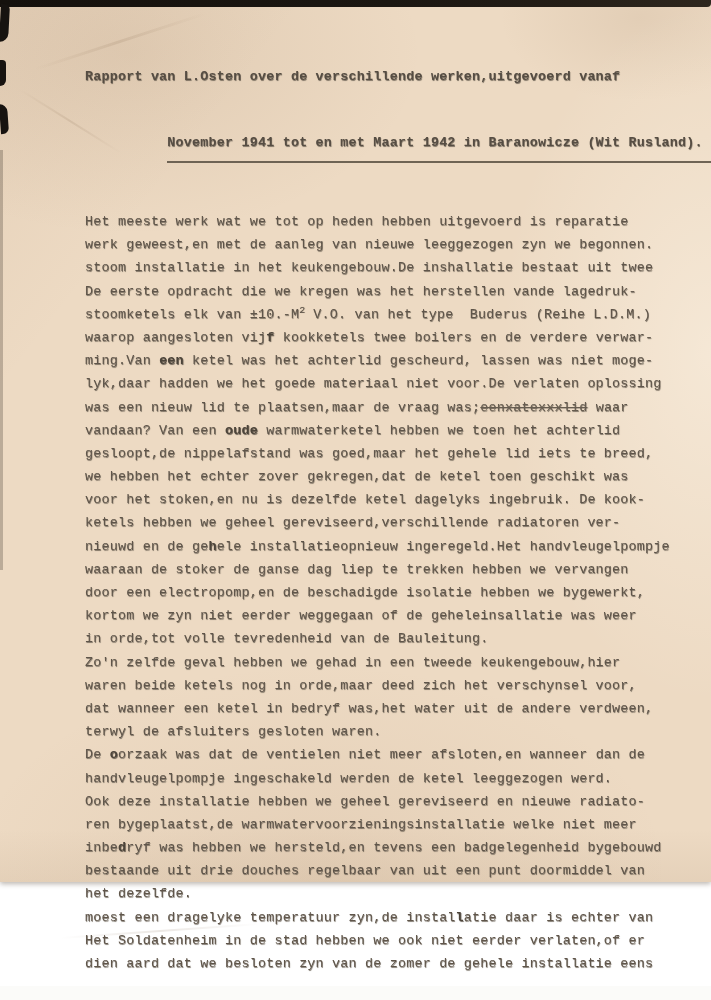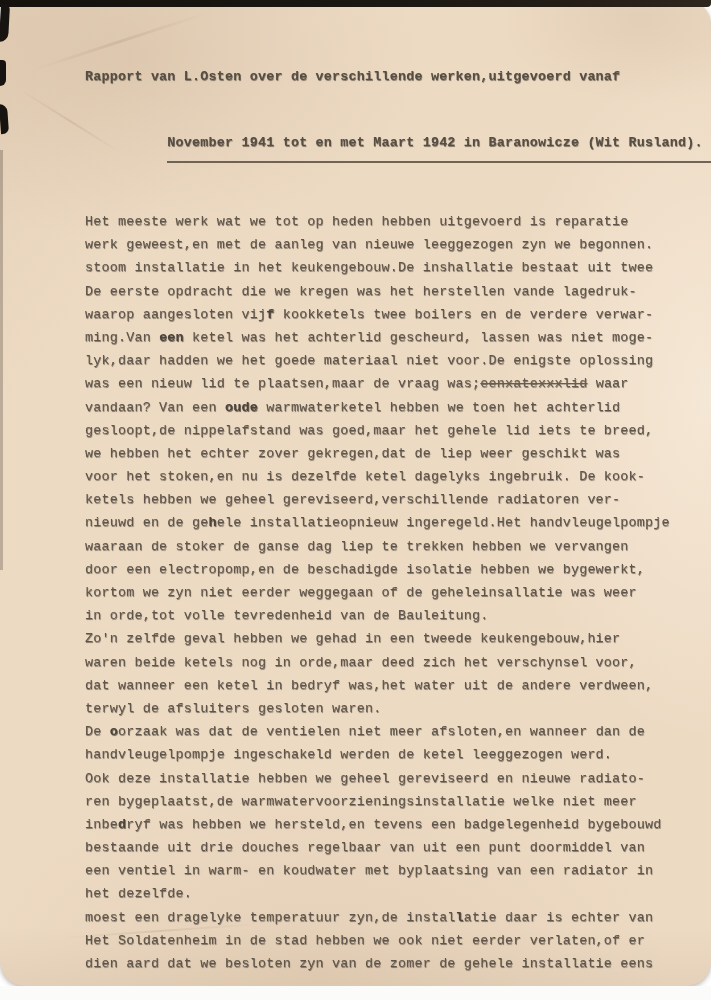--- a/index.html
+++ b/index.html
@@ -15,31 +15,30 @@
     position: relative;
     width: 711px;
     height: 1000px;
     background: #ffffff;
   }
   .paper {
     position: absolute;
     left: 0;
     top: 0;
     width: 711px;
-    height: 986px;
+    height: 882px;
     background-color: #eddac3;
     background-image:
       radial-gradient(ellipse 420px 260px at 18% 6%, rgba(139,106,74,0.13), transparent 70%),
       radial-gradient(ellipse 300px 500px at 100% 40%, rgba(255,248,236,0.45), transparent 70%),
       radial-gradient(ellipse 500px 300px at 45% 99%, rgba(150,112,78,0.10), transparent 70%),
       radial-gradient(ellipse 200px 120px at 90% 2%, rgba(150,120,90,0.12), transparent 70%),
       linear-gradient(128deg, rgba(146,110,78,0.09) 0%, rgba(146,110,78,0.0) 22%),
       linear-gradient(0deg, rgba(120,90,60,0.07), rgba(120,90,60,0.0) 6%);
     box-shadow: 0 2px 5px rgba(60,45,30,0.35);
-    border-radius: 25px;
   }
   .crease {
     position: absolute;
     background: linear-gradient(90deg, transparent, rgba(120,92,64,0.14), transparent);
     pointer-events: none;
   }
   .crease-1 { left: 30px; top: 40px; width: 180px; height: 3px; transform: rotate(-18deg); }
   .crease-2 { left: 10px; top: 120px; width: 120px; height: 2px; transform: rotate(32deg); }
   .crease-3 { left: 60px; top: 930px; width: 200px; height: 2px; transform: rotate(-4deg); }
   .top-edge {
@@ -130,45 +129,45 @@
         <div class="t-line">Rapport van L.Osten over de verschillende werken,uitgevoerd vanaf</div>
         <div class="t-line underlined">
           <span class="u-wrap">November 1941 tot en met Maart 1942 in Baranowicze (Wit Rusland).</span>
         </div>
       </div>
       <div class="body-text" id="body-lines">
           <div class="line">Het meeste werk wat we tot op heden hebben uitgevoerd is reparatie</div>
           <div class="line">werk geweest,en met de aanleg van nieuwe leeggezogen zyn we begonnen.</div>
           <div class="line">stoom installatie in het keukengebouw.De inshallatie bestaat uit twee</div>
           <div class="line">De eerste opdracht die we kregen was het herstellen vande lagedruk-</div>
+          <div class="line">stoomketels elk van ±10.-M<span class="seg-sup">2</span> V.O. van het type  Buderus (Reihe L.D.M.)</div>
           <div class="line">waarop aangesloten vij<span class="seg-b">f</span> kookketels twee boilers en de verdere verwar-</div>
           <div class="line">ming.Van <span class="seg-b">een</span> ketel was het achterlid gescheurd, lassen was niet moge-</div>
-          <div class="line">lyk,daar hadden we het goede materiaal niet voor.De enigste oplossing</div>
+          <div class="line">lyk,daar hadden we het goede materiaal niet voor.De verlaten oplossing</div>
           <div class="line">was een nieuw lid te plaatsen,maar de vraag was;<span class="seg-s">eenxatexxxlid</span> waar</div>
           <div class="line">vandaan? Van een <span class="seg-b">oude</span> warmwaterketel hebben we toen het achterlid</div>
           <div class="line">gesloopt,de nippelafstand was goed,maar het gehele lid iets te breed,</div>
-          <div class="line">we hebben het echter zover gekregen,dat de liep weer geschikt was</div>
+          <div class="line">we hebben het echter zover gekregen,dat de ketel toen geschikt was</div>
           <div class="line">voor het stoken,en nu is dezelfde ketel dagelyks ingebruik. De kook-</div>
           <div class="line">ketels hebben we geheel gereviseerd,verschillende radiatoren ver-</div>
           <div class="line">nieuwd en de ge<span class="seg-b">h</span>ele installatieopnieuw ingeregeld.Het handvleugelpompje</div>
           <div class="line">waaraan de stoker de ganse dag liep te trekken hebben we vervangen</div>
           <div class="line">door een electropomp,en de beschadigde isolatie hebben we bygewerkt,</div>
           <div class="line">kortom we zyn niet eerder weggegaan of de geheleinsallatie was weer</div>
           <div class="line">in orde,tot volle tevredenheid van de Bauleitung.</div>
           <div class="line">Zo'n zelfde geval hebben we gehad in een tweede keukengebouw,hier</div>
           <div class="line">waren beide ketels nog in orde,maar deed zich het verschynsel voor,</div>
           <div class="line">dat wanneer een ketel in bedryf was,het water uit de andere verdween,</div>
           <div class="line">terwyl de afsluiters gesloten waren.</div>
           <div class="line">De <span class="seg-b">o</span>orzaak was dat de ventielen niet meer afsloten,en wanneer dan de</div>
           <div class="line">handvleugelpompje ingeschakeld werden de ketel leeggezogen werd.</div>
           <div class="line">Ook deze installatie hebben we geheel gereviseerd en nieuwe radiato-</div>
           <div class="line">ren bygeplaatst,de warmwatervoorzieningsinstallatie welke niet meer</div>
           <div class="line">inbe<span class="seg-b">d</span>ryf was hebben we hersteld,en tevens een badgelegenheid bygebouwd</div>
           <div class="line">bestaande uit drie douches regelbaar van uit een punt doormiddel van</div>
-          <div class="line">een ventiel in warm- en koudwater met byplaatsing van een radiator in</div>
           <div class="line">het dezelfde.</div>
           <div class="line">moest een dragelyke temperatuur zyn,de instal<span class="seg-b">l</span>atie daar is echter van</div>
           <div class="line">Het Soldatenheim in de stad hebben we ook niet eerder verlaten,of er</div>
           <div class="line">dien aard dat we besloten zyn van de zomer de gehele installatie eens</div>
         </div>
     </div>
   </div>
   <div class="bottom-strip"></div>
 </div>
 

